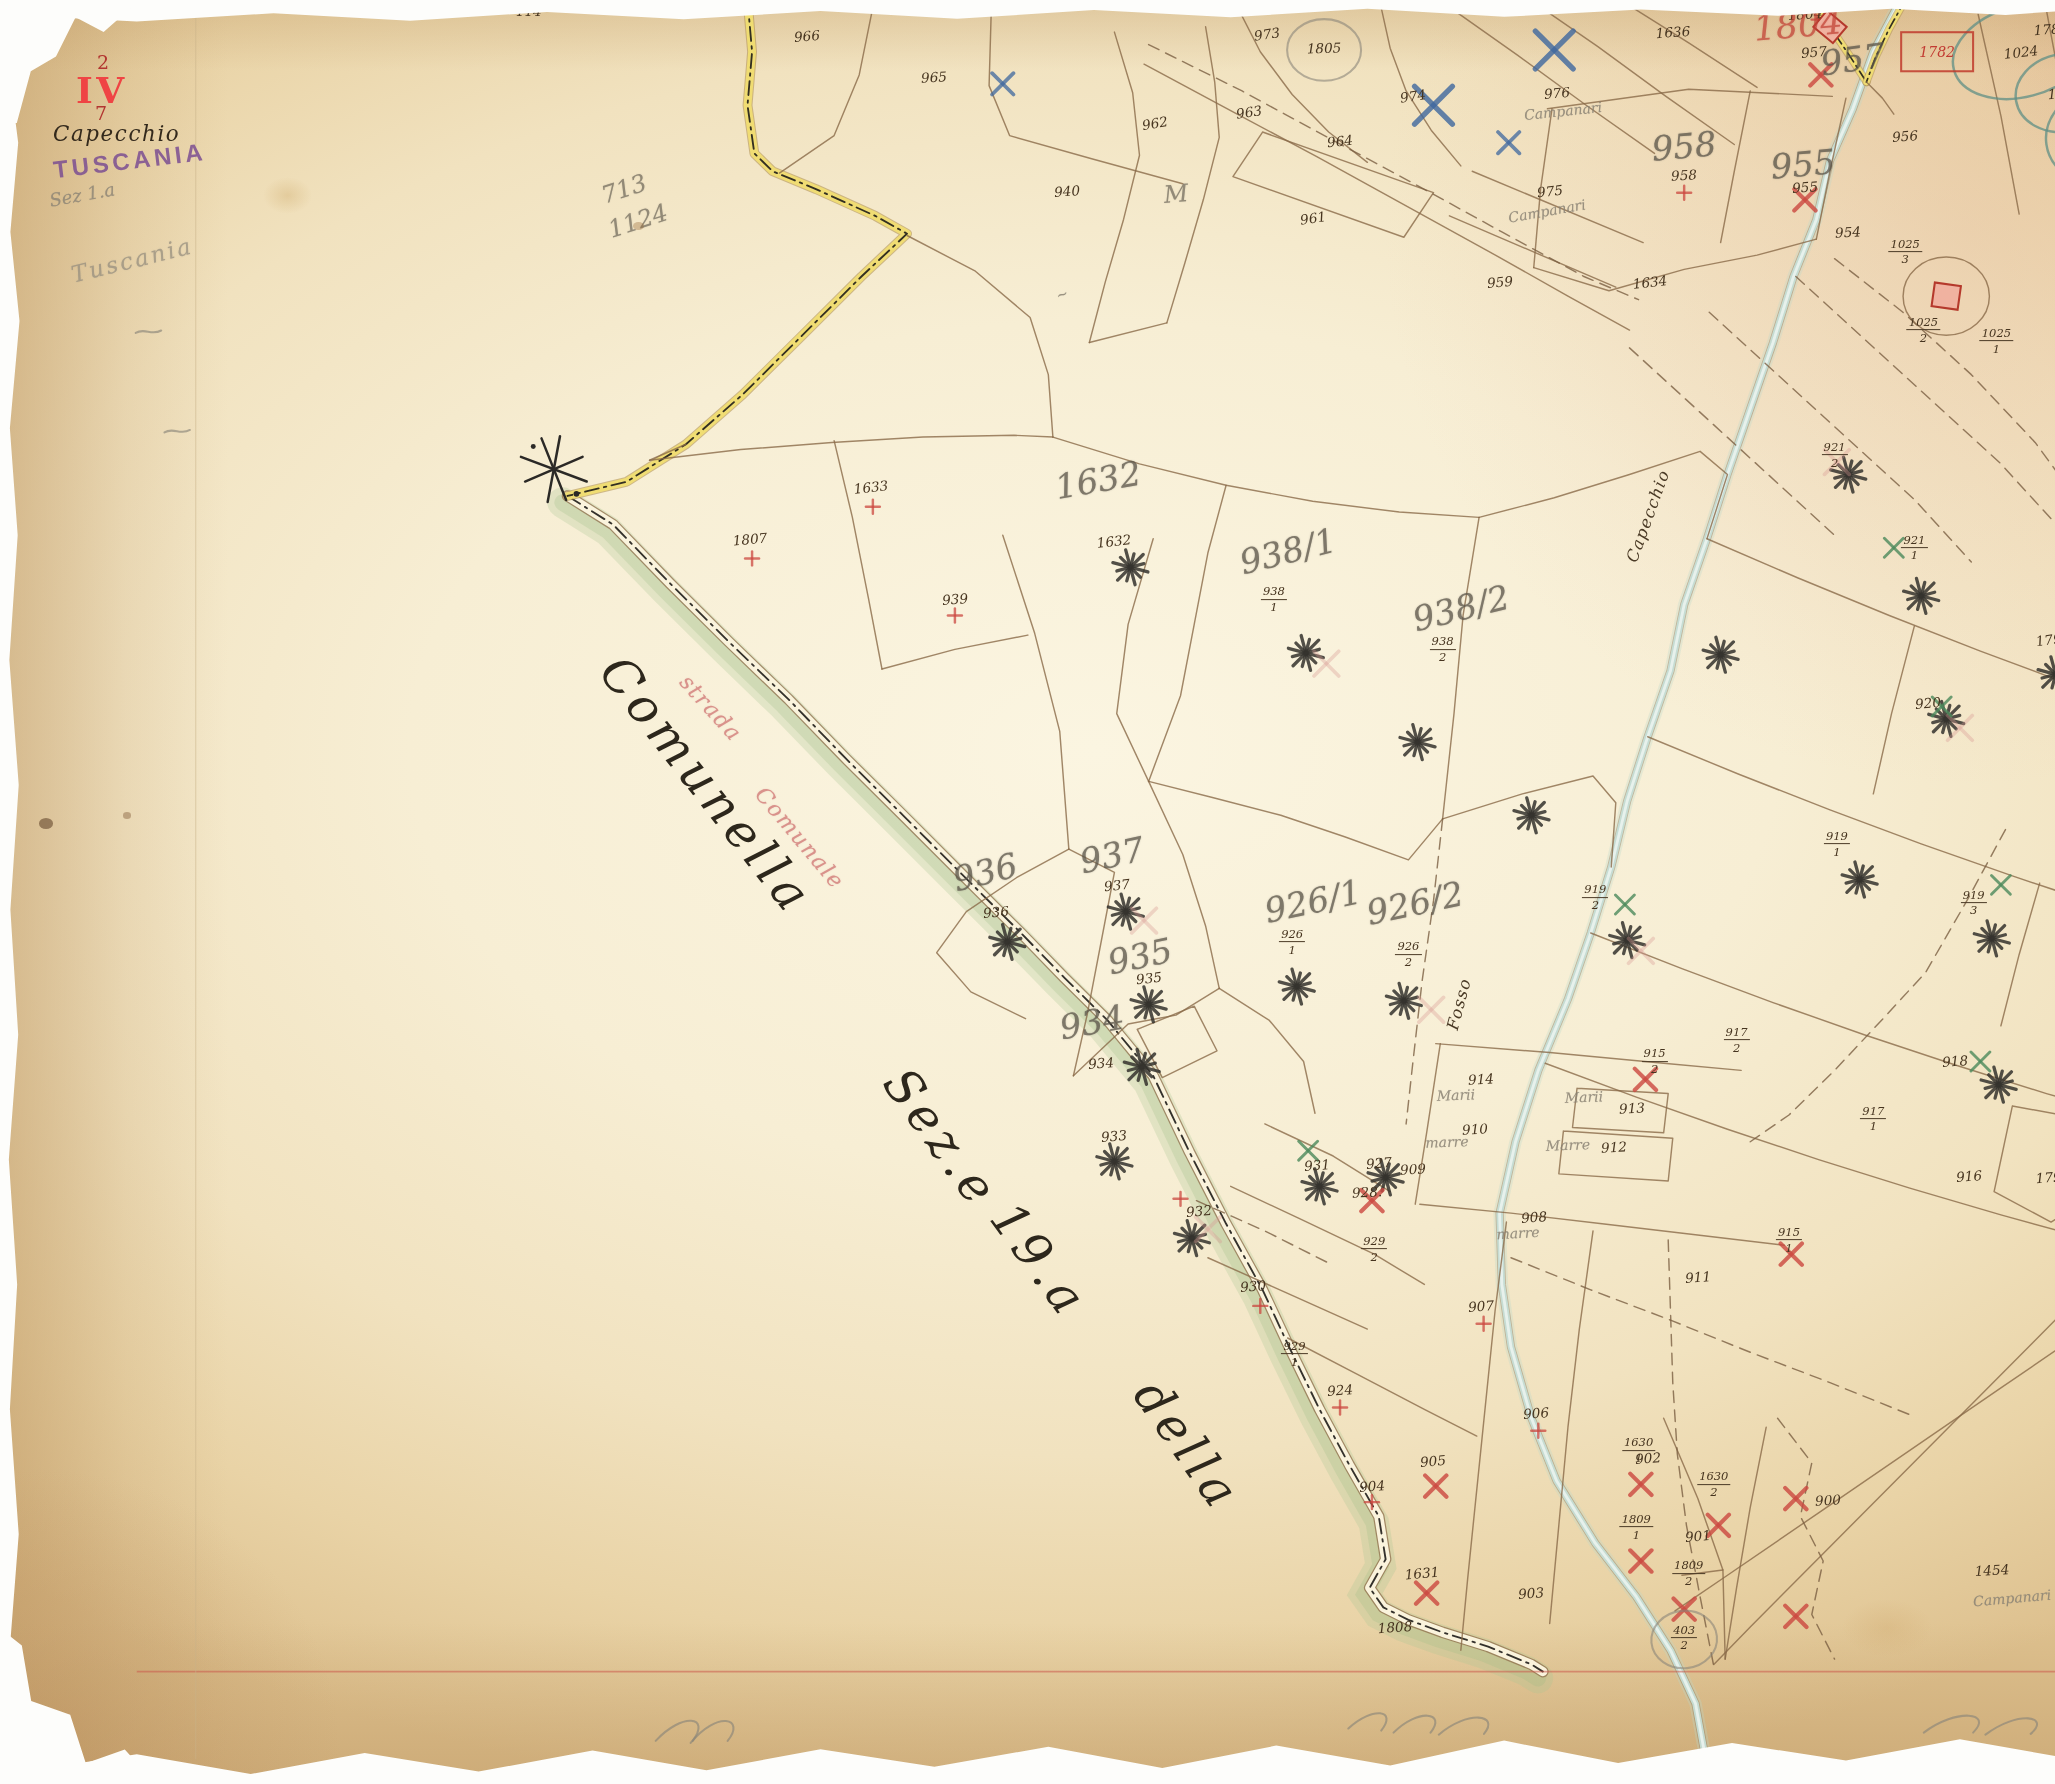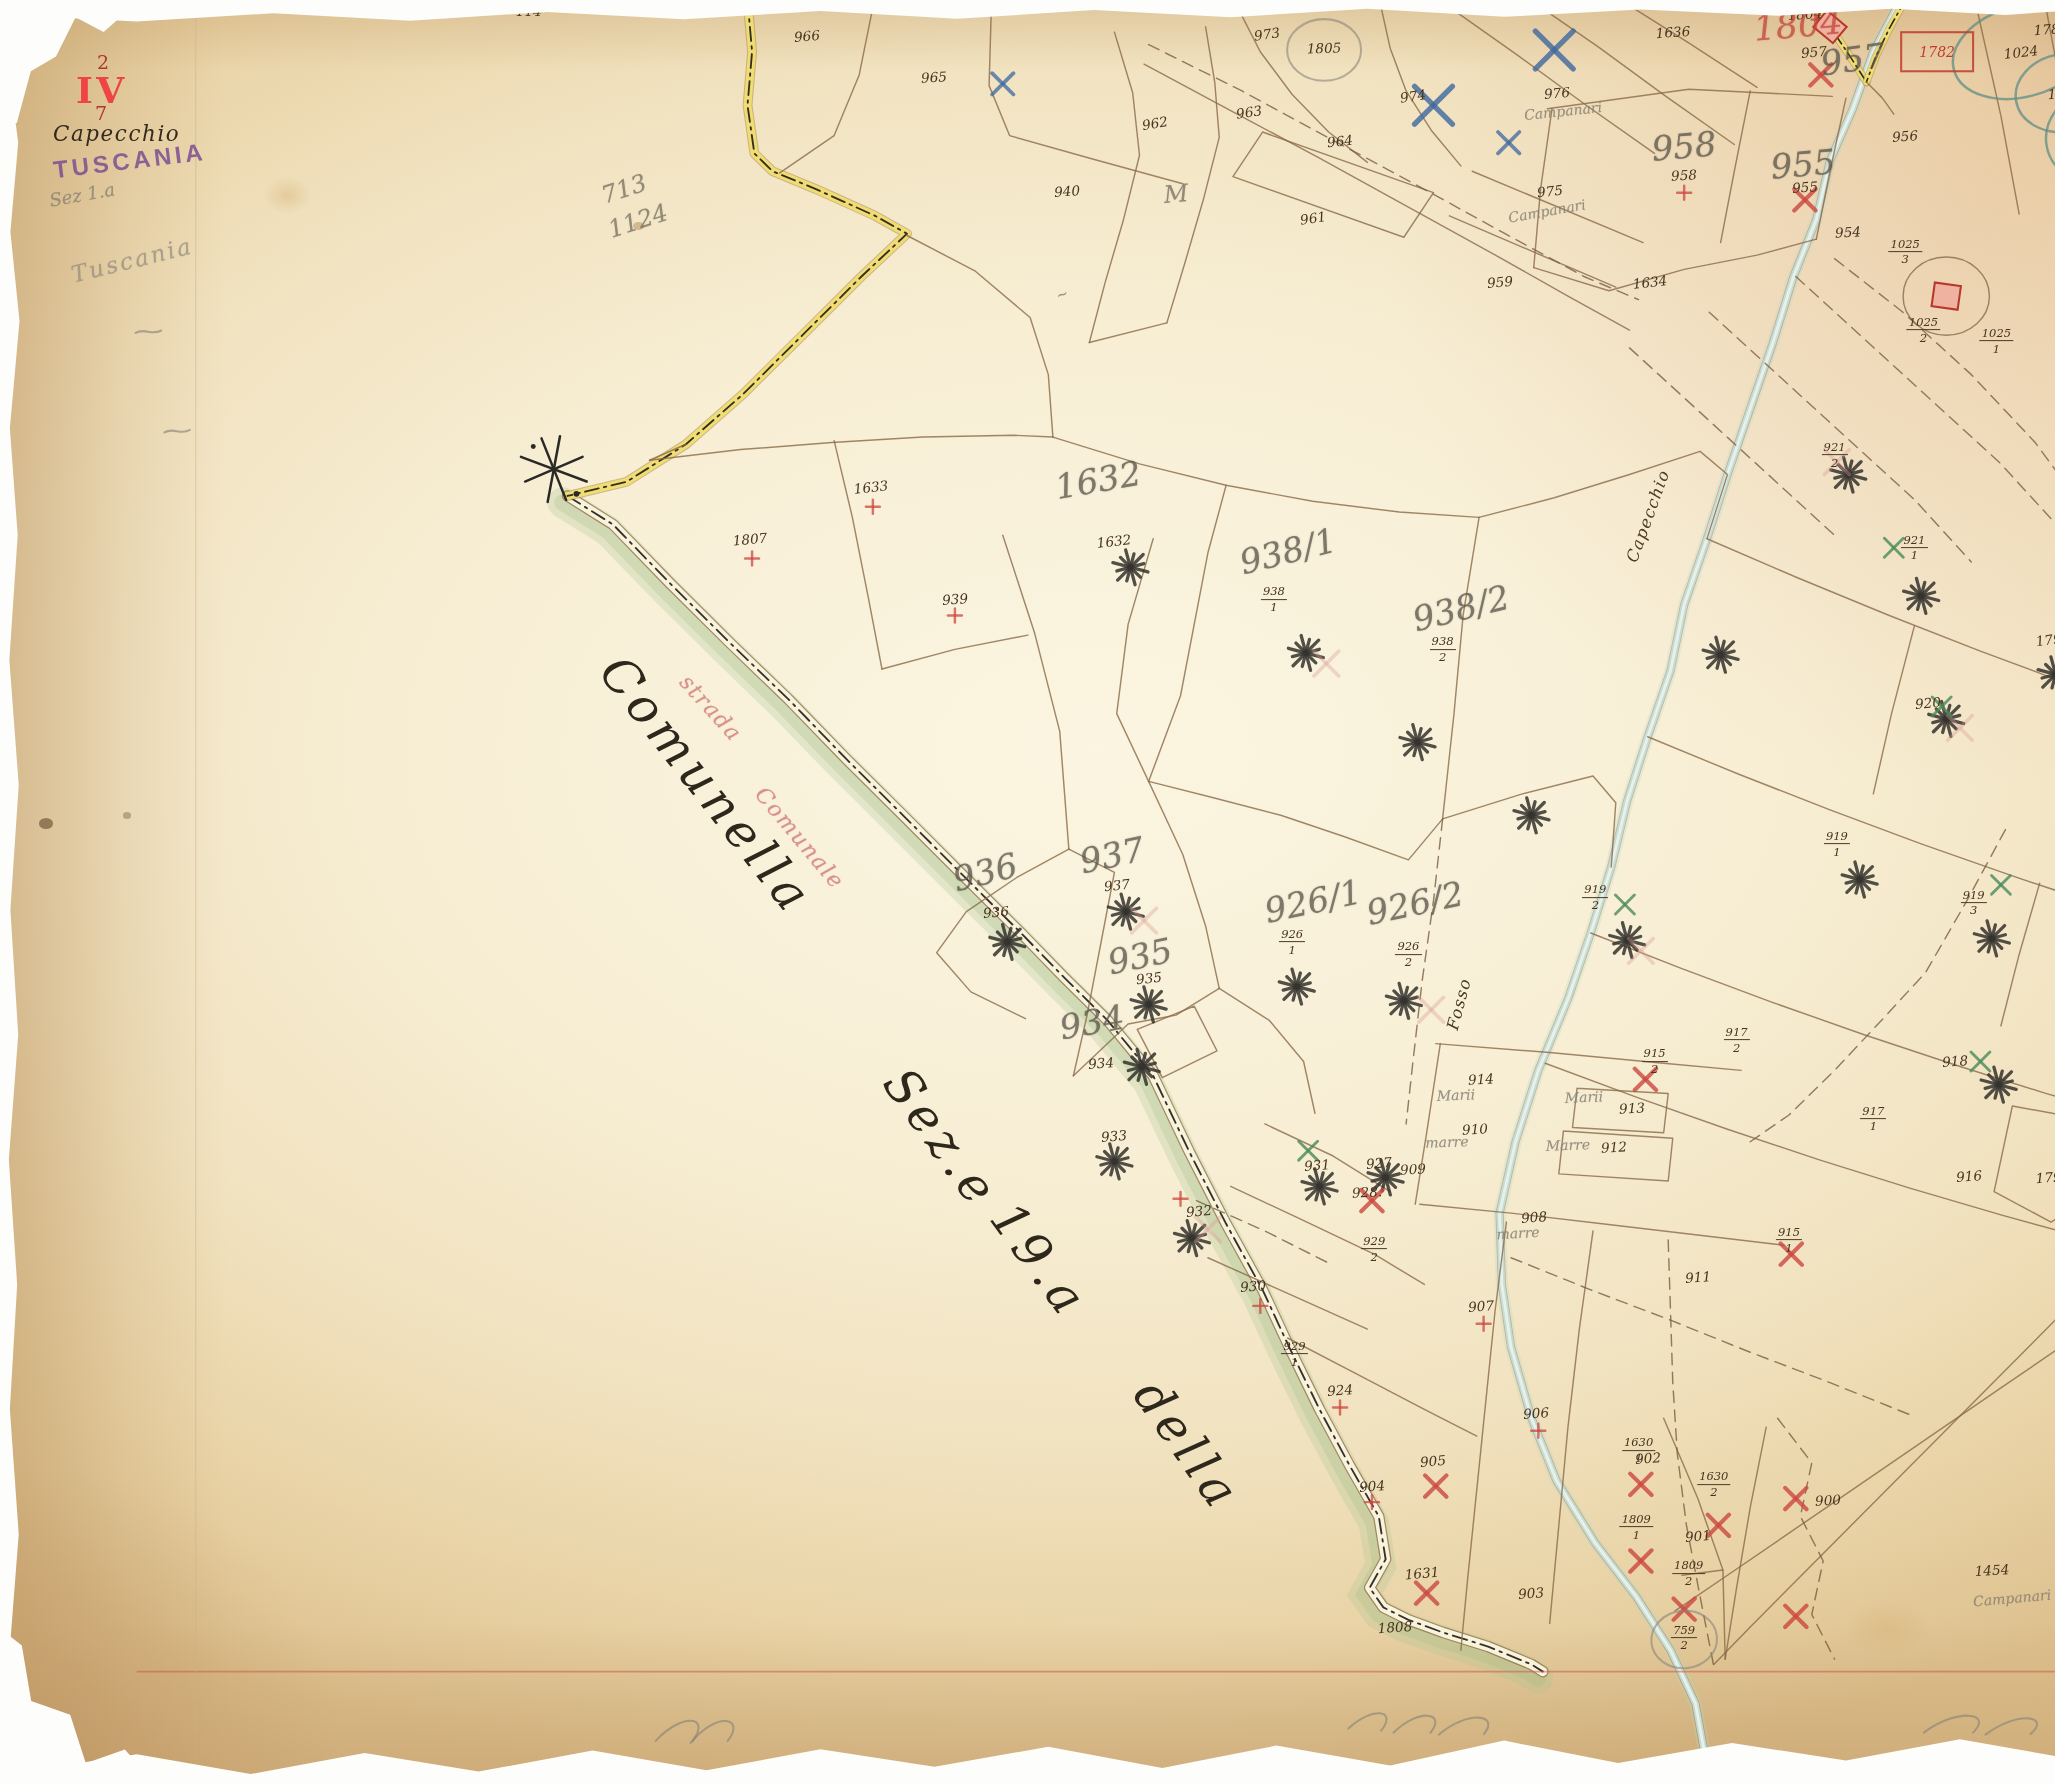--- a/index.html
+++ b/index.html
@@ -625,21 +625,21 @@
       </div>
       <div class="lb frk" style="left: 71.8%; top: 85.6%; --r: 0deg;">
         <span class="fn">1809</span>
         <span class="fd">1</span>
       </div>
       <div class="lb frk" style="left: 74.1%; top: 88.2%; --r: 0deg;">
         <span class="fn">1809</span>
         <span class="fd">2</span>
       </div>
       <div class="lb frk" style="left: 73.9%; top: 91.8%; --r: 0deg;">
-        <span class="fn">759</span>
+        <span class="fn">403</span>
         <span class="fd">2</span>
       </div>
       <div class="lb frk" style="left: 55.9%; top: 33.6%; --r: 0deg;">
         <span class="fn">938</span>
         <span class="fd">1</span>
       </div>
       <div class="lb frk" style="left: 63.3%; top: 36.4%; --r: 0deg;">
         <span class="fn">938</span>
         <span class="fd">2</span>
       </div>

